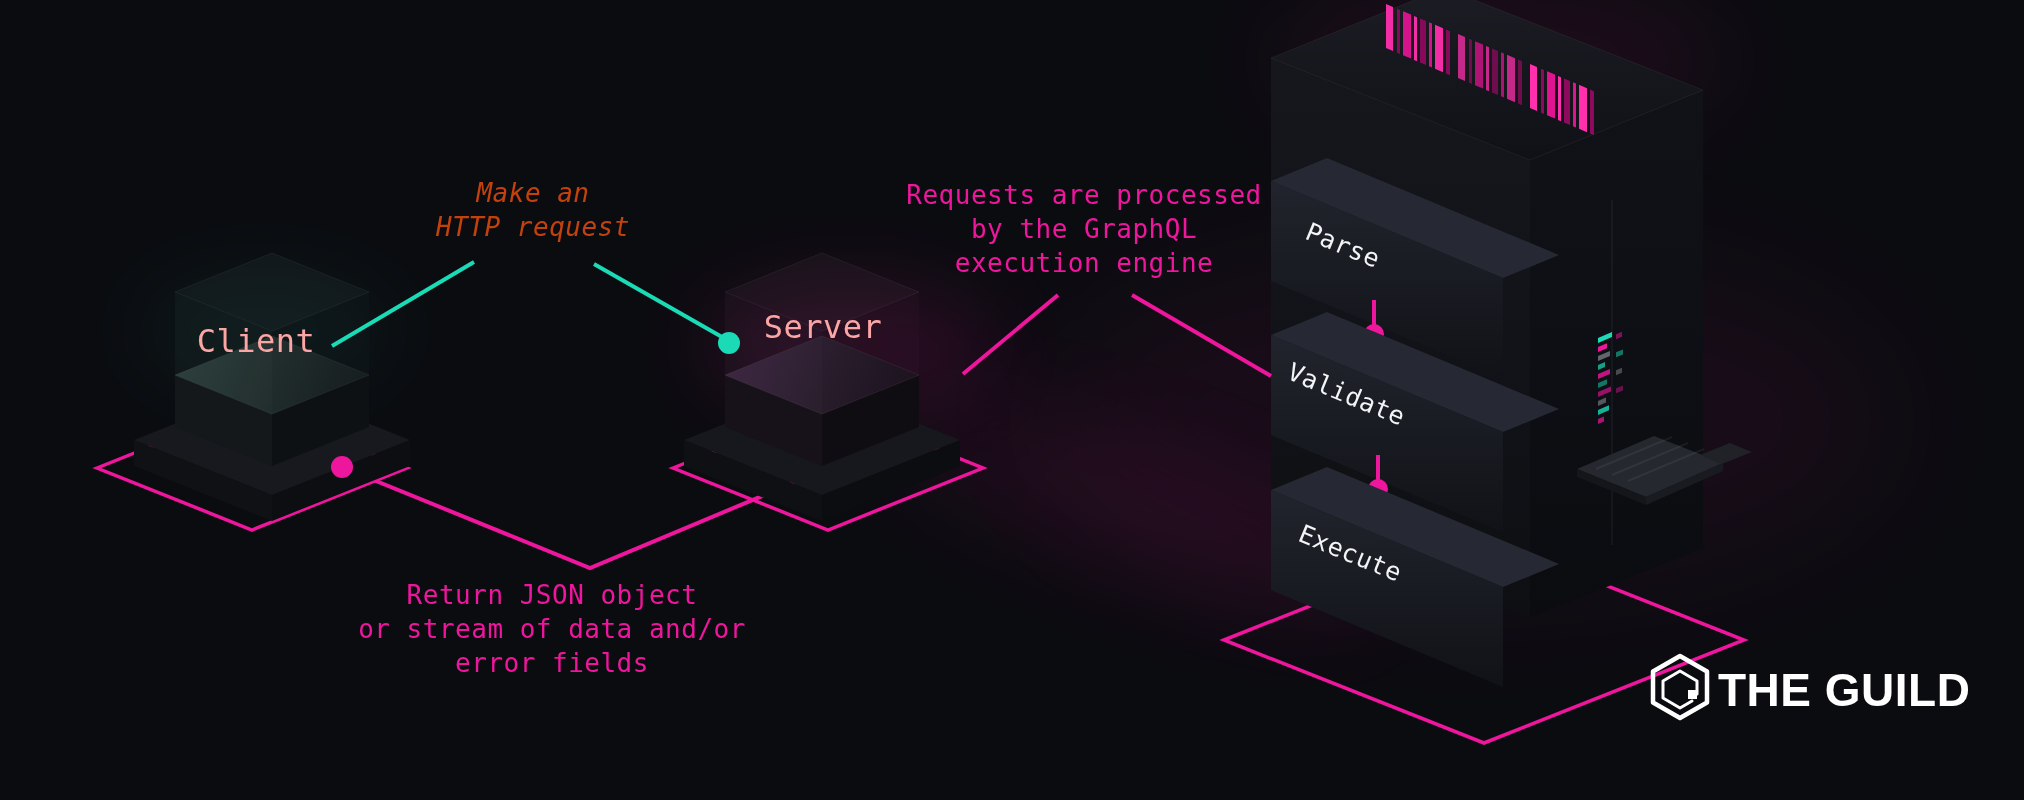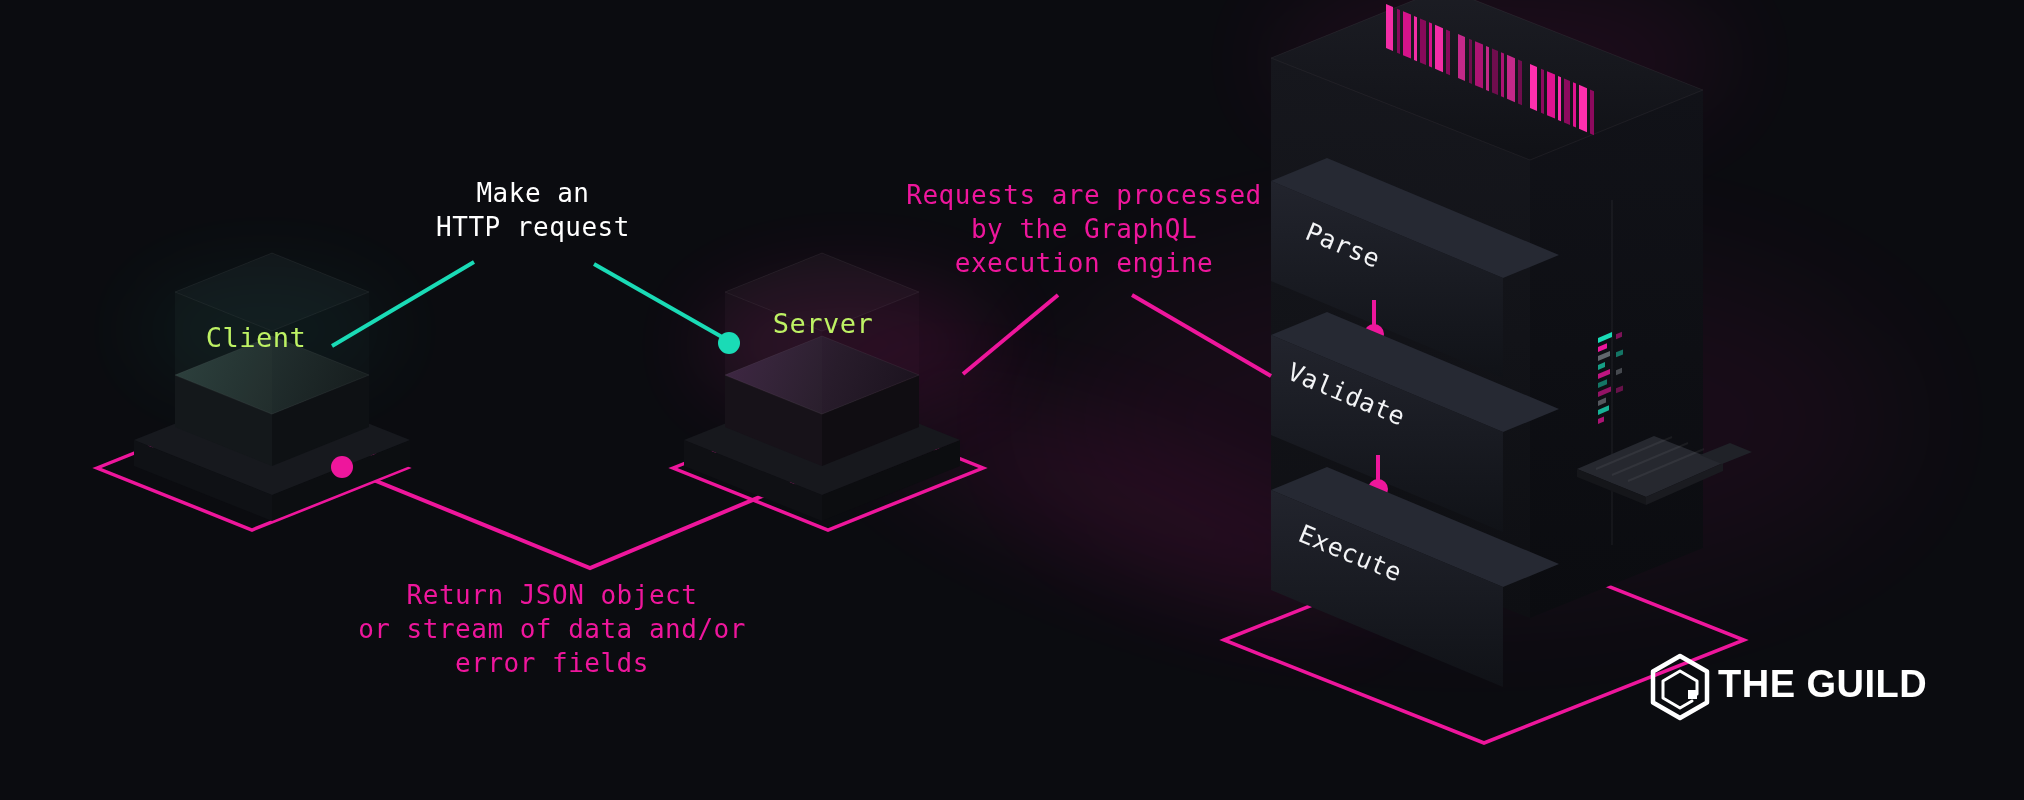--- a/index.html
+++ b/index.html
@@ -1,26 +1,26 @@
 <!DOCTYPE html>
 <html><head>
 <meta charset="utf-8">
 <style>
   html,body{margin:0;padding:0;background:#08090c;}
   .stage{position:relative;width:2024px;height:800px;overflow:hidden;background:#0b0c10;
          font-family:"DejaVu Sans Mono", monospace;}
   svg.scene{position:absolute;left:0;top:0;display:block;}
   .label{position:absolute;z-index:5;}
   .center{transform:translateX(-50%);text-align:center;white-space:pre-line;}
-  .node-label{font-size:27px;color:#bef264;letter-spacing:.5px;}
+  .node-label{font-size:32px;color:#fca5a5;letter-spacing:.5px;}
   .annotation{font-size:26px;line-height:34px;letter-spacing:.5px;white-space:pre-line;}
-  .teal{color:#ffffff;}
+  .teal{color:#c2410c;font-style:italic;}
   .pink{color:#ee169c;}
   .step-label{font-size:25px;color:#f3f4f6;transform-origin:0 50%;transform:rotate(22.5deg);letter-spacing:.5px;}
-  .logo-text{font-family:"Liberation Sans", sans-serif;font-weight:700;font-size:38px;color:#ffffff;letter-spacing:.5px;text-align:right;}
+  .logo-text{font-family:"Liberation Sans", sans-serif;font-weight:700;font-size:46px;color:#ffffff;letter-spacing:.5px;text-align:right;}
 </style>
 </head>
 <body>
 
 <div class="stage">
 
 <svg class="scene" width="2024" height="800" viewBox="0 0 2024 800">
   <defs>
     <filter id="b40" x="-100%" y="-100%" width="300%" height="300%">
           <feGaussianBlur stdDeviation="40"></feGaussianBlur>

